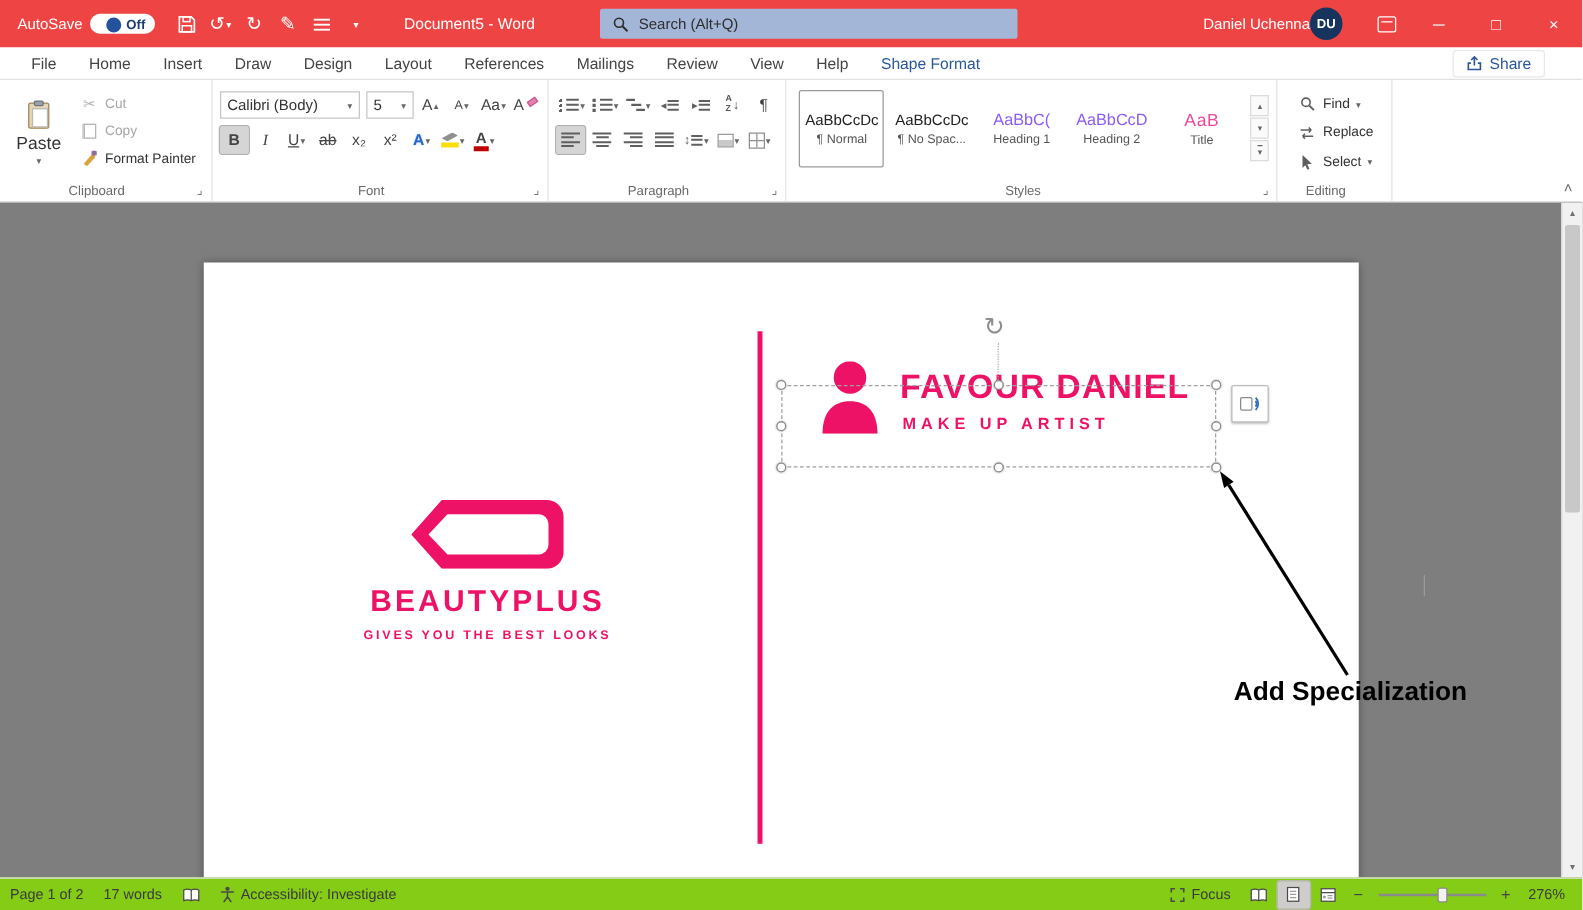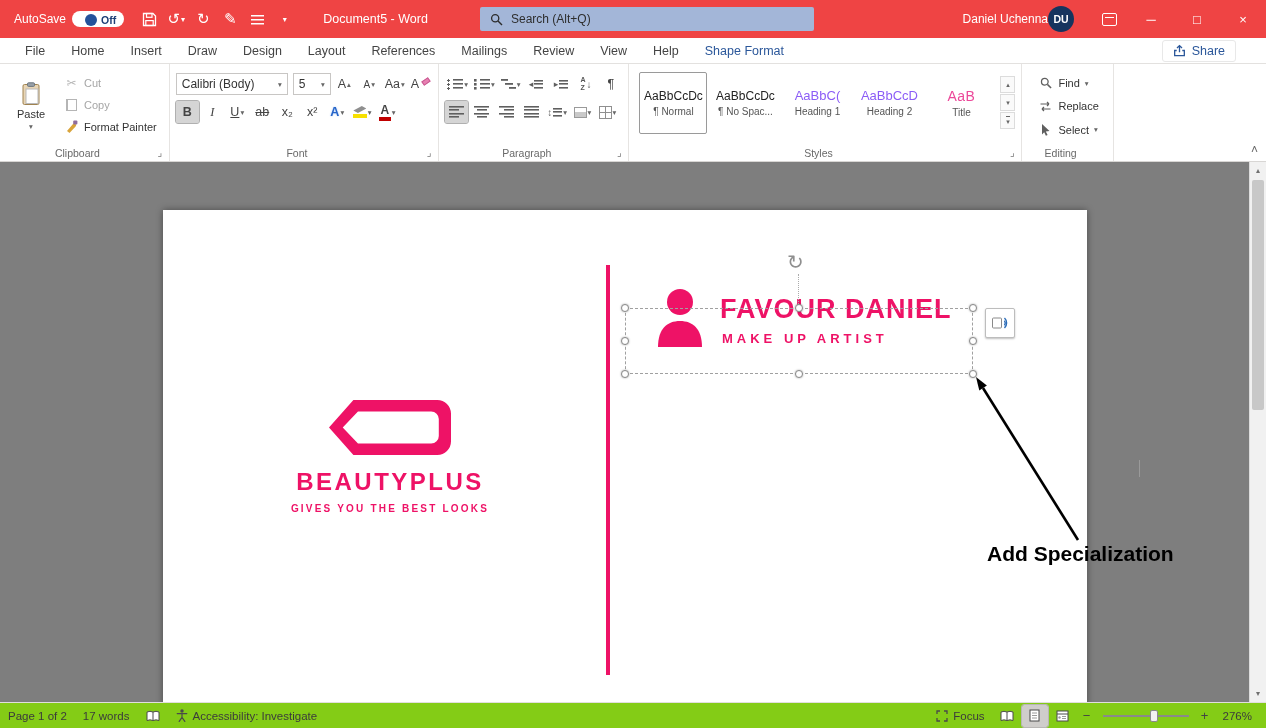--- a/index.html
+++ b/index.html
@@ -37,21 +37,21 @@
 .share{margin-left:auto;margin-right:30px;display:flex;align-items:center;gap:6px;color:#2B579A;cursor:pointer;padding:3px 10px;border-radius:3px;border:1px solid #e8e8e8}
 
 
 .ribbon{position:absolute;left:0;top:64px;right:0;height:98px;background:#fff;border-bottom:1px solid #d8d6d4;display:flex}
 .group{position:relative;height:100%;padding:4px 6px 18px 6px;display:flex;border-right:1px solid #e6e4e2}
 .group.filler{flex:1;border-right:none}
 .glabel{position:absolute;bottom:2px;left:0;right:14px;text-align:center;font-size:10.5px;color:#696969;white-space:nowrap}
 .launcher{position:absolute;right:3px;bottom:3px;width:12px;height:12px;color:#777;font-size:10px;display:flex;align-items:center;justify-content:center;cursor:pointer}
 .collapse{position:absolute;right:8px;bottom:4px;color:#666;font-size:12px;cursor:pointer}
 .paste{display:flex;flex-direction:column;align-items:center;justify-content:center;width:46px;margin:2px 2px 0 2px;border-radius:3px;cursor:pointer;gap:2px}
-.paste .lbl{font-size:11px;color:#333}
+.paste .lbl{font-size:14px;color:#333}
 .caret2{font-size:7.5px;color:#666}
 .clip-col{display:flex;flex-direction:column;justify-content:flex-start;gap:5px;margin:6px 2px 0 4px}
 .sbtn{display:flex;align-items:center;gap:5px;font-size:11px;color:#333;cursor:pointer;padding:2px 4px;border-radius:2px;white-space:nowrap}
 .sbtn.disabled{color:#a6a6a6}
 .sbtn .ic{min-width:15px;display:flex;align-items:center;justify-content:center;font-size:12px;color:#5a5a5a}
 .sbtn.disabled .ic{color:#b5b5b5}
 .ic-copy{position:relative;width:11px;height:12px}
 .ic-copy::before{content:"";position:absolute;left:0;bottom:0;width:8px;height:10px;border:1px solid #b5b5b5;background:#fff}
 .ic-copy::after{content:"";position:absolute;right:0;top:0;width:8px;height:10px;border:1px solid #b5b5b5;background:#fff}
 .vstack{display:flex;flex-direction:column;gap:6px;margin-top:5px}

